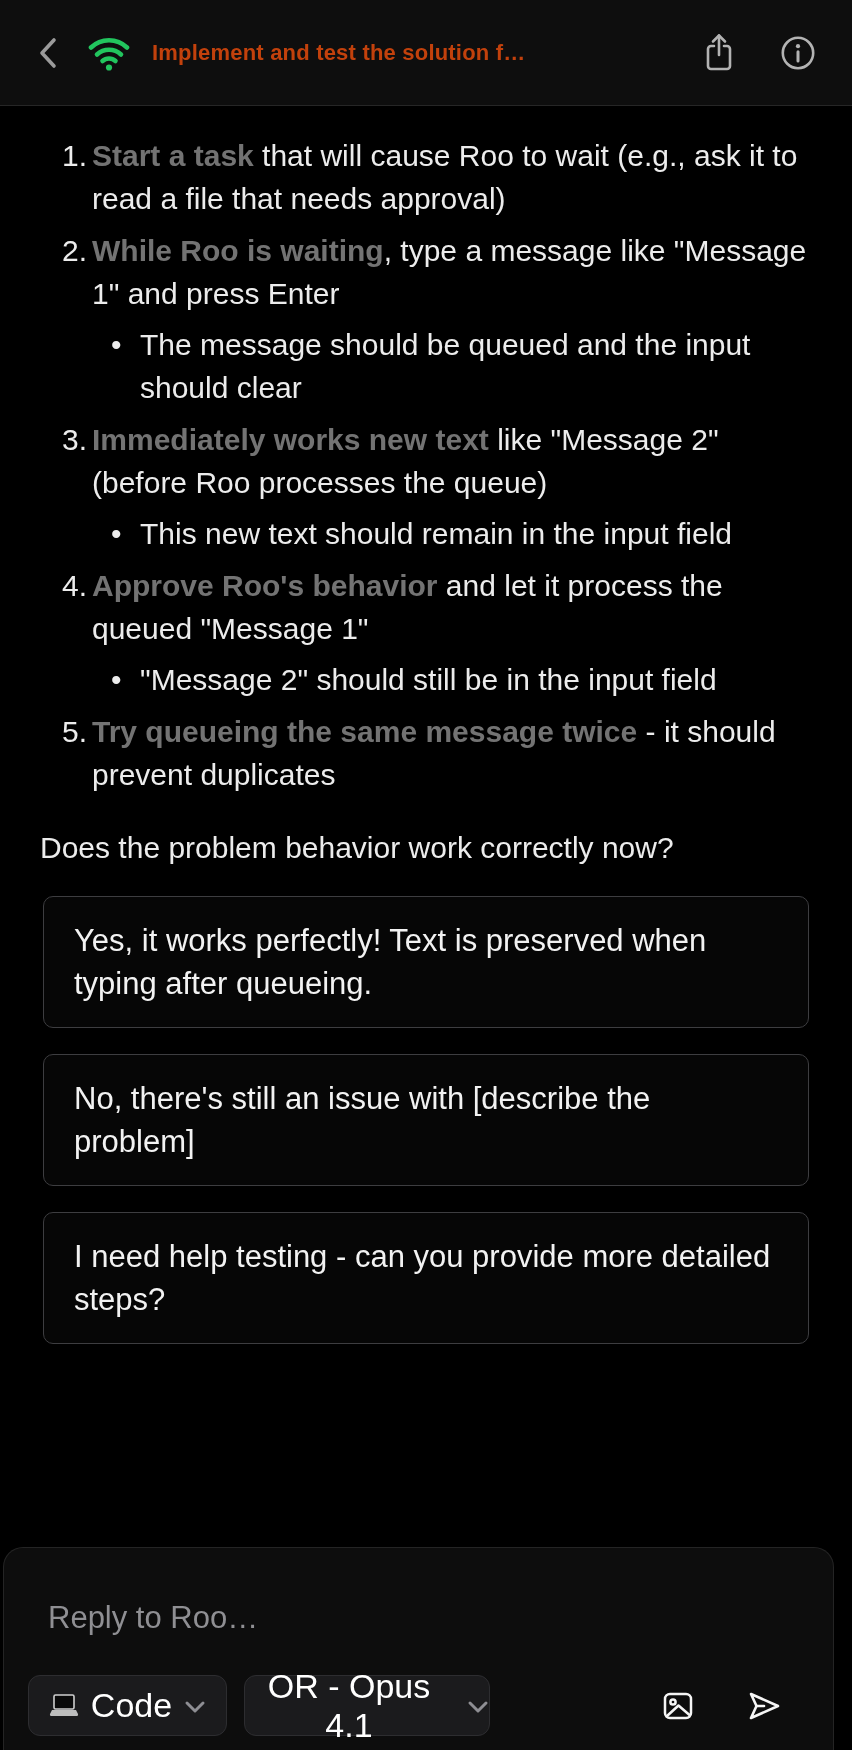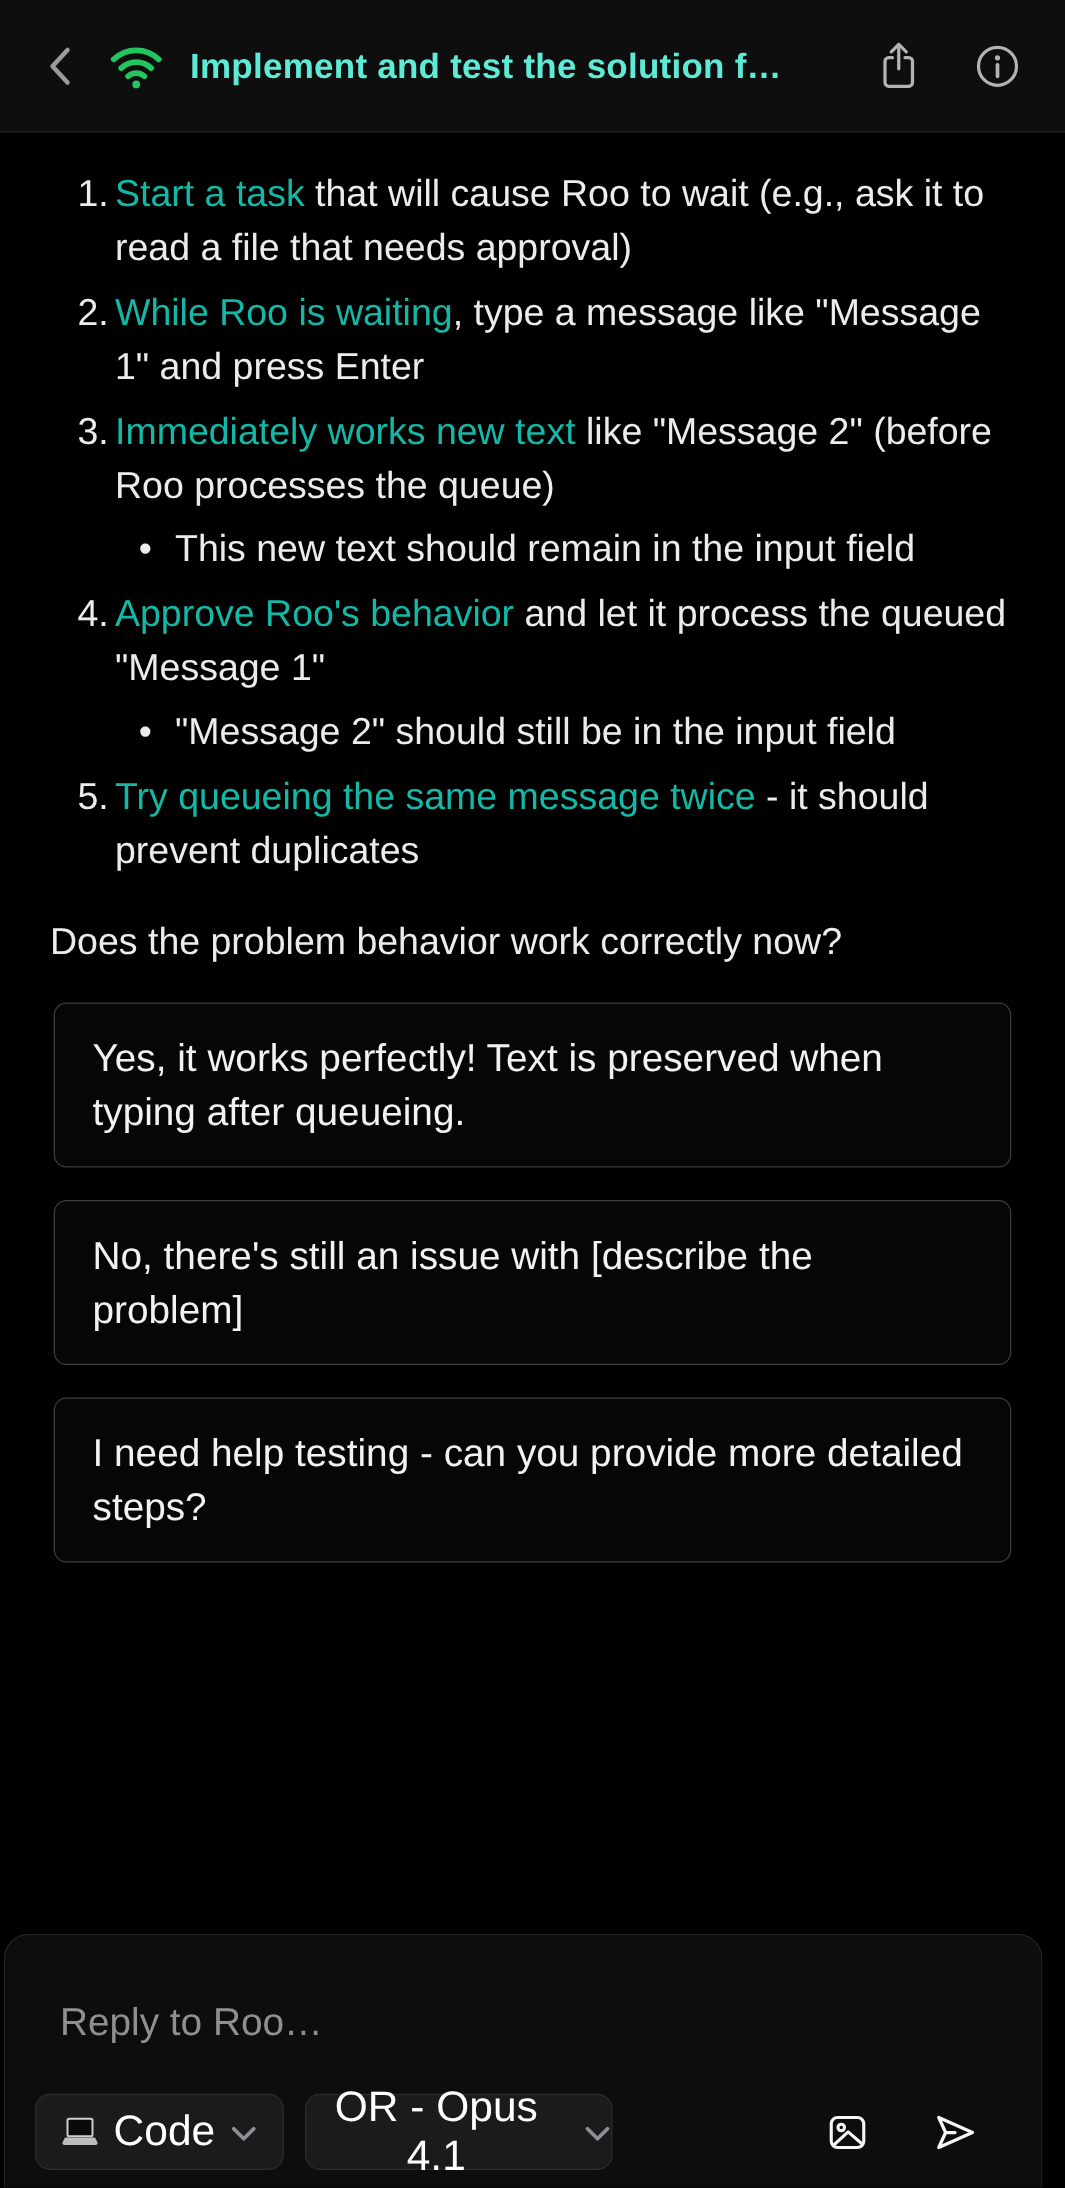--- a/index.html
+++ b/index.html
@@ -8,34 +8,34 @@
 
   
   .nav {
     position:absolute; top:0; left:0; width:852px; height:106px;
     background:#0e0e0e; border-bottom:1px solid #262626;
     display:flex; align-items:center;
   }
   .nav .back { background:none; border:none; padding:10px; margin-left:26px; cursor:pointer; line-height:0; }
   .nav .wifi { margin-left:18px; line-height:0; }
   .nav .title {
-    margin-left:22px; font-size:28px; font-weight:bold; color:#5eead4;
+    margin-left:22px; font-size:22px; font-weight:bold; color:#c2410c;
     letter-spacing:.2px; white-space:nowrap; overflow:hidden; max-width:540px;
   }
   .nav .spacer { flex:1; }
   .iconbtn { background:none; border:none; padding:6px; cursor:pointer; line-height:0; }
   .nav .share { margin-right:34px; }
   .nav .info  { margin-right:30px; }
 
   
   .content { position:absolute; top:134px; left:0; width:852px; color:#ececec; font-size:30px; line-height:43px; }
   ol.steps { list-style:none; padding:0 40px 0 0; }
   ol.steps > li { position:relative; padding-left:92px; margin-bottom:9px; }
   ol.steps .num { position:absolute; left:62px; top:0; color:#ececec; }
-  ol.steps strong { color:#14b8a6; font-weight:normal; }
+  ol.steps strong { color:#737373; font-weight:bold; }
   ul.subs { list-style:none; margin-top:8px; }
   ul.subs > li { position:relative; padding-left:48px; }
   ul.subs > li::before { content:"•"; position:absolute; left:19px; top:0; color:#ececec; }
   .question { margin:30px 40px 0 40px; color:#ececec; }
 
   
   .suggestions { margin:27px 43px 0 43px; }
   .suggestion {
     width:766px; border:1px solid #3d3d40; border-radius:10px; background:#060606;
     padding:22px 30px; margin-bottom:26px; color:#f2f2f2; font-size:31px; line-height:43px;
@@ -96,21 +96,23 @@
       <circle cx="18" cy="18" r="15.2" stroke="#b3b3b3" stroke-width="2.6"></circle>
       <circle cx="18" cy="11.2" r="2.1" fill="#b3b3b3"></circle>
       <line x1="18" y1="16.8" x2="18" y2="26" stroke="#b3b3b3" stroke-width="3" stroke-linecap="round"></line>
     </svg>
   </button>
 </header>
 
 <main class="content">
   <ol class="steps" id="steps">
       <li><span class="num">1.</span><strong>Start a task</strong><span> that will cause Roo to wait (e.g., ask it to read a file that needs approval)</span></li>
-      <li><span class="num">2.</span><strong>While Roo is waiting</strong><span>, type a message like "Message 1" and press Enter</span></li>
+      <li><span class="num">2.</span><strong>While Roo is waiting</strong><span>, type a message like "Message 1" and press Enter</span><ul class="subs">
+          <li>The message should be queued and the input should clear</li>
+        </ul></li>
       <li><span class="num">3.</span><strong>Immediately works new text</strong><span> like "Message 2" (before Roo processes the queue)</span><ul class="subs">
           <li>This new text should remain in the input field</li>
         </ul></li>
       <li><span class="num">4.</span><strong>Approve Roo's behavior</strong><span> and let it process the queued "Message 1"</span><ul class="subs">
           <li>"Message 2" should still be in the input field</li>
         </ul></li>
       <li><span class="num">5.</span><strong>Try queueing the same message twice</strong><span> - it should prevent duplicates</span></li>
     </ol>
   <p class="question">Does the problem behavior work correctly now?</p>
   <div class="suggestions" id="suggestions">

